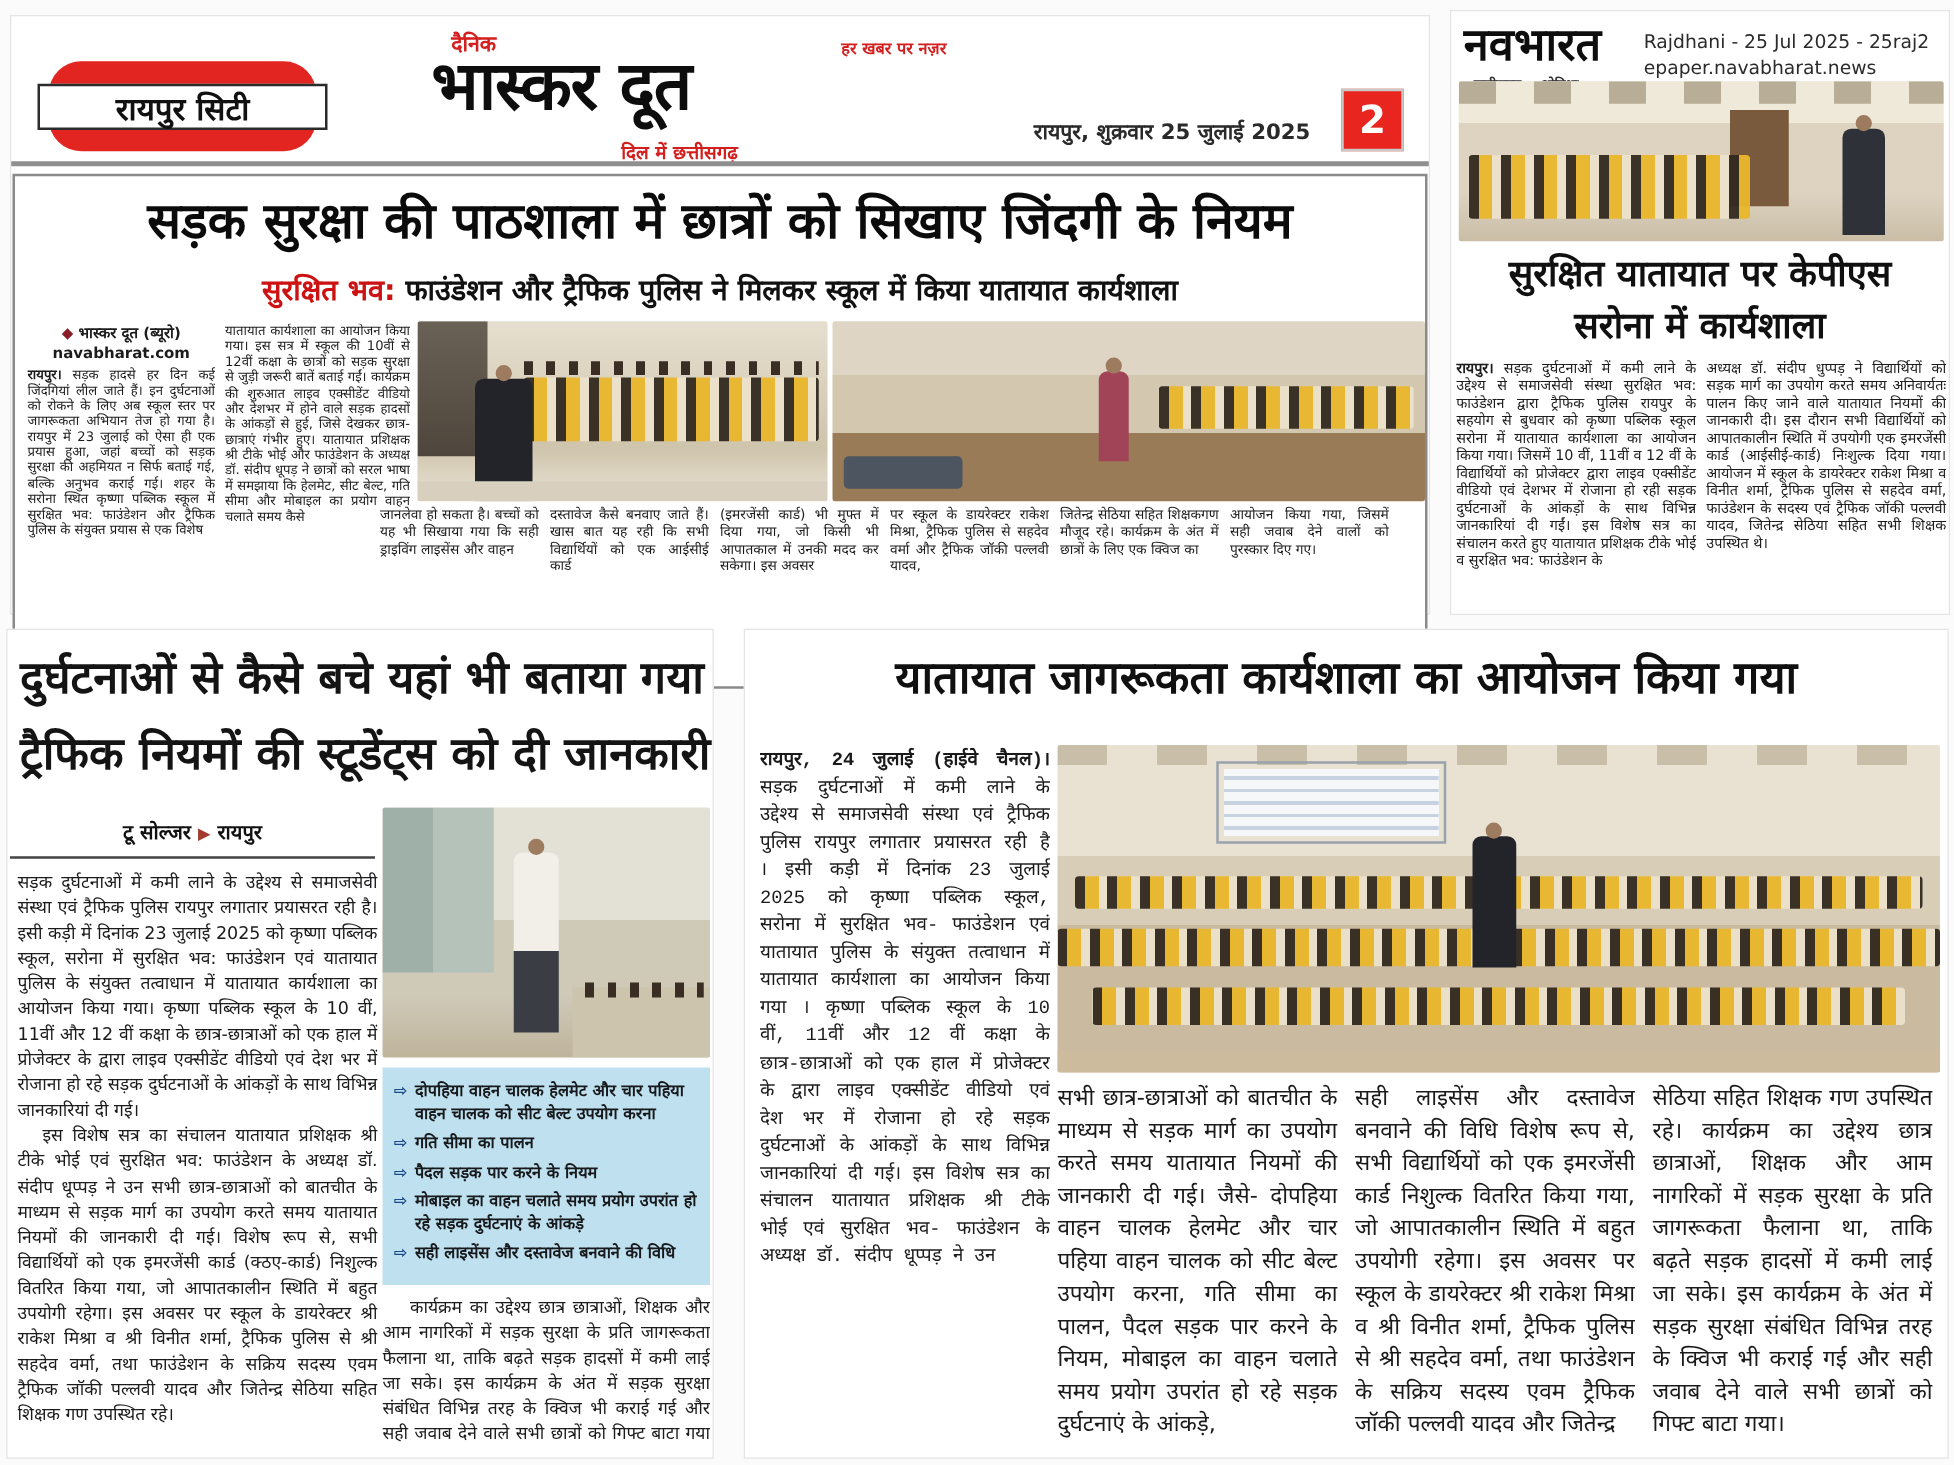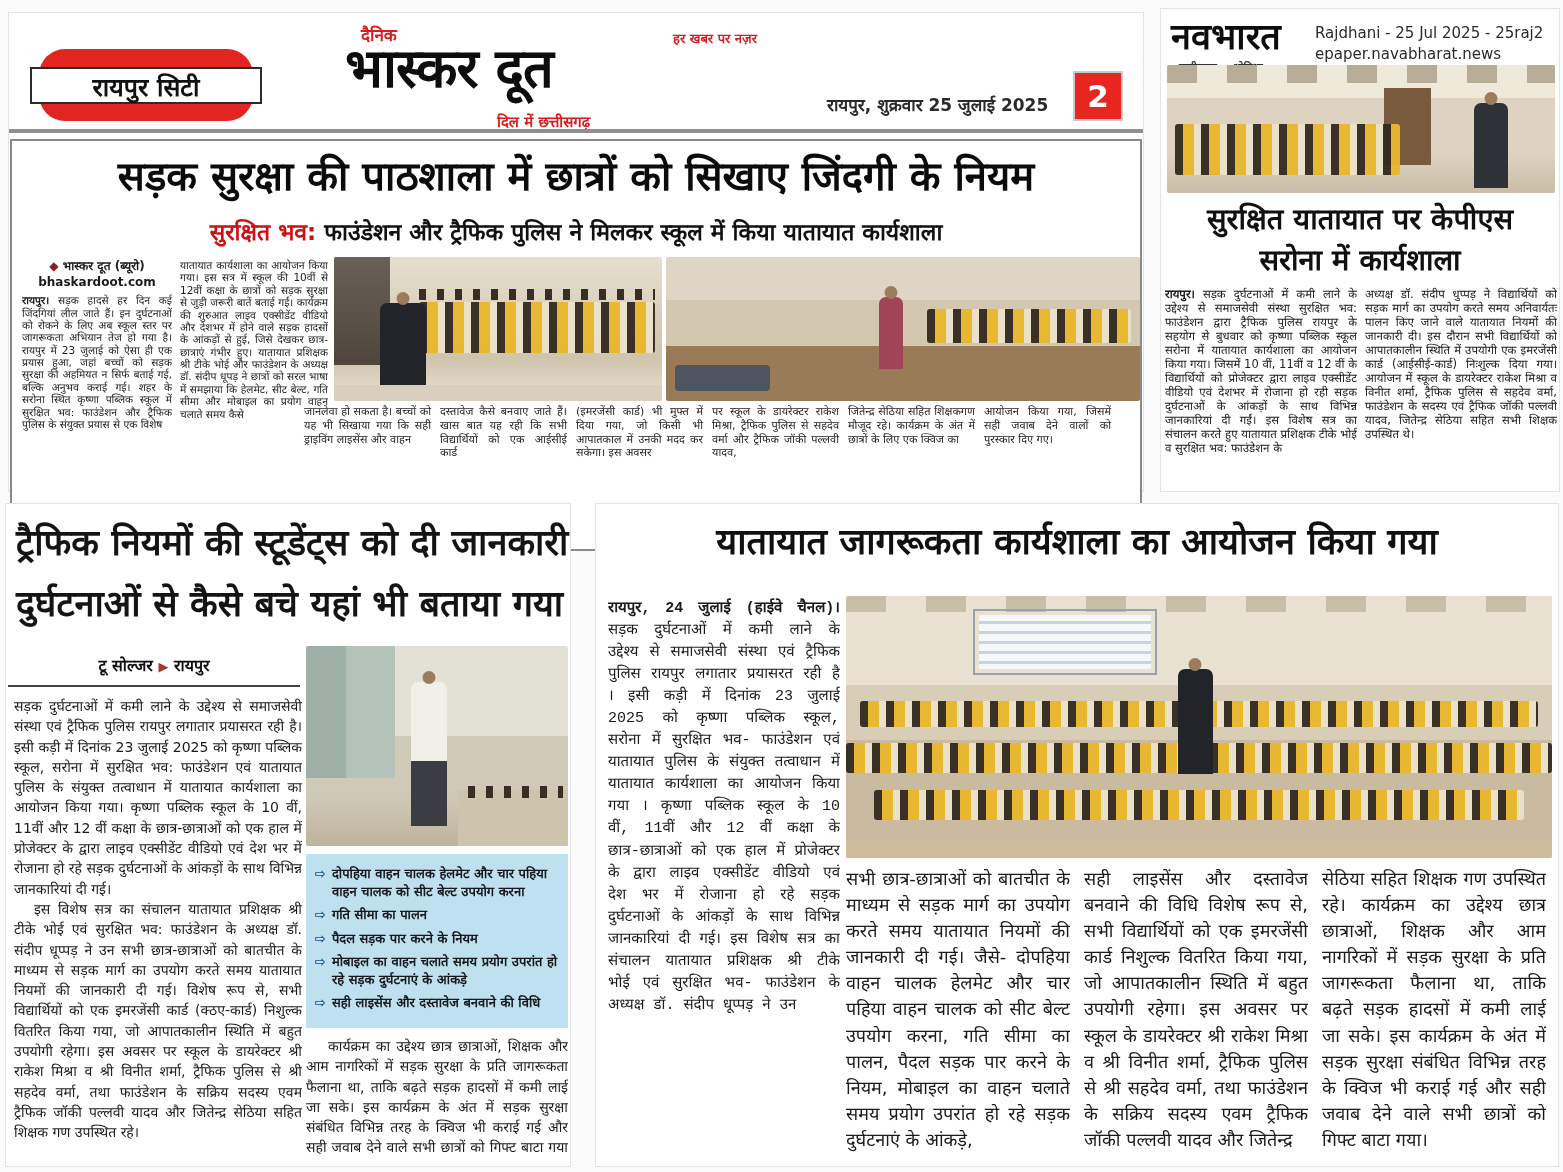--- a/index.html
+++ b/index.html
@@ -116,21 +116,21 @@
   <div class="abs bh-box">
     <div class="abs bh-headline">सड़क सुरक्षा की पाठशाला में छात्रों को सिखाए जिंदगी के नियम</div>
     <div class="abs bh-subhead">
       <span class="lead">सुरक्षित भव:</span><span> फाउंडेशन और ट्रैफिक पुलिस ने मिलकर स्कूल में किया यातायात कार्यशाला</span>
     </div>
 
     <div class="abs bh-col bh-col1">
       <div class="bh-byline">
         <span class="dia">◆</span>
         <span>भास्कर दूत (ब्यूरो)</span>
-        <div>bhaskardoot.com</div>
+        <div>navabharat.com</div>
       </div>
       <b>रायपुर।</b><span> सड़क हादसे हर दिन कई जिंदगियां लील जाते हैं। इन दुर्घटनाओं को रोकने के लिए अब स्कूल स्तर पर जागरूकता अभियान तेज हो गया है। रायपुर में 23 जुलाई को ऐसा ही एक प्रयास हुआ, जहां बच्चों को सड़क सुरक्षा की अहमियत न सिर्फ बताई गई, बल्कि अनुभव कराई गई। शहर के सरोना स्थित कृष्णा पब्लिक स्कूल में सुरक्षित भव: फाउंडेशन और ट्रैफिक पुलिस के संयुक्त प्रयास से एक विशेष</span>
     </div>
     <div class="abs bh-col bh-col2">यातायात कार्यशाला का आयोजन किया गया। इस सत्र में स्कूल की 10वीं से 12वीं कक्षा के छात्रों को सड़क सुरक्षा से जुड़ी जरूरी बातें बताई गईं। कार्यक्रम की शुरुआत लाइव एक्सीडेंट वीडियो और देशभर में होने वाले सड़क हादसों के आंकड़ों से हुई, जिसे देखकर छात्र-छात्राएं गंभीर हुए। यातायात प्रशिक्षक श्री टीके भोई और फाउंडेशन के अध्यक्ष डॉ. संदीप धूपड़ ने छात्रों को सरल भाषा में समझाया कि हेलमेट, सीट बेल्ट, गति सीमा और मोबाइल का प्रयोग वाहन चलाते समय कैसे</div>
 
     <div class="abs ph ph-a" style="left:322px; top:116px; width:328px; height:144px;">
       <div style="left:0; top:0; width:17%; height:75%; background:linear-gradient(180deg,#6a6156,#4e463c);"></div>
       <div class="heads" style="left:26%; top:22%; width:72%; height:11px;"></div>
       <div class="crowd" style="left:26%; top:31%; width:72%; height:36%;"></div>
       <div class="figure" style="left:14%; top:32%; width:14%; height:68%;"></div>
@@ -175,22 +175,22 @@
     <div>सरोना में कार्यशाला</div>
   </div>
   <div class="abs nb-body">
     <div class="nb-col"><b>रायपुर।</b><span> सड़क दुर्घटनाओं में कमी लाने के उद्देश्य से समाजसेवी संस्था सुरक्षित भव: फाउंडेशन द्वारा ट्रैफिक पुलिस रायपुर के सहयोग से बुधवार को कृष्णा पब्लिक स्कूल सरोना में यातायात कार्यशाला का आयोजन किया गया। जिसमें 10 वीं, 11वीं व 12 वीं के विद्यार्थियों को प्रोजेक्टर द्वारा लाइव एक्सीडेंट वीडियो एवं देशभर में रोजाना हो रही सड़क दुर्घटनाओं के आंकड़ों के साथ विभिन्न जानकारियां दी गईं। इस विशेष सत्र का संचालन करते हुए यातायात प्रशिक्षक टीके भोई व सुरक्षित भव: फाउंडेशन के</span></div>
     <div class="nb-col">अध्यक्ष डॉ. संदीप धुप्पड़ ने विद्यार्थियों को सड़क मार्ग का उपयोग करते समय अनिवार्यतः पालन किए जाने वाले यातायात नियमों की जानकारी दी। इस दौरान सभी विद्यार्थियों को आपातकालीन स्थिति में उपयोगी एक इमरजेंसी कार्ड (आईसीई-कार्ड) निःशुल्क दिया गया। आयोजन में स्कूल के डायरेक्टर राकेश मिश्रा व विनीत शर्मा, ट्रैफिक पुलिस से सहदेव वर्मा, फाउंडेशन के सदस्य एवं ट्रैफिक जॉकी पल्लवी यादव, जितेन्द्र सेठिया सहित सभी शिक्षक उपस्थित थे।</div>
   </div>
 </section>
 
 <section class="clip" style="left:5px; top:503px; width:566px; height:664px;">
   <div class="abs tr-headline">
+    <div>दुर्घटनाओं से कैसे बचे यहां भी बताया गया</div>
     <div>ट्रैफिक नियमों की स्टूडेंट्स को दी जानकारी</div>
-    <div>दुर्घटनाओं से कैसे बचे यहां भी बताया गया</div>
   </div>
   <div class="abs tr-byline">
     <span>टू सोल्जर</span>
     <span class="arrow">▶</span>
     <span>रायपुर</span>
   </div>
   <div class="abs tr-col">
     <p>सड़क दुर्घटनाओं में कमी लाने के उद्देश्य से समाजसेवी संस्था एवं ट्रैफिक पुलिस रायपुर लगातार प्रयासरत रही है। इसी कड़ी में दिनांक 23 जुलाई 2025 को कृष्णा पब्लिक स्कूल, सरोना में सुरक्षित भव: फाउंडेशन एवं यातायात पुलिस के संयुक्त तत्वाधान में यातायात कार्यशाला का आयोजन किया गया। कृष्णा पब्लिक स्कूल के 10 वीं, 11वीं और 12 वीं कक्षा के छात्र-छात्राओं को एक हाल में प्रोजेक्टर के द्वारा लाइव एक्सीडेंट वीडियो एवं देश भर में रोजाना हो रहे सड़क दुर्घटनाओं के आंकड़ों के साथ विभिन्न जानकारियां दी गई।</p>
     <p>इस विशेष सत्र का संचालन यातायात प्रशिक्षक श्री टीके भोई एवं सुरक्षित भव: फाउंडेशन के अध्यक्ष डॉ. संदीप धूप्पड़ ने उन सभी छात्र-छात्राओं को बातचीत के माध्यम से सड़क मार्ग का उपयोग करते समय यातायात नियमों की जानकारी दी गई। विशेष रूप से, सभी विद्यार्थियों को एक इमरजेंसी कार्ड (क्ठए-कार्ड) निशुल्क वितरित किया गया, जो आपातकालीन स्थिति में बहुत उपयोगी रहेगा। इस अवसर पर स्कूल के डायरेक्टर श्री राकेश मिश्रा व श्री विनीत शर्मा, ट्रैफिक पुलिस से श्री सहदेव वर्मा, तथा फाउंडेशन के सक्रिय सदस्य एवम ट्रैफिक जॉकी पल्लवी यादव और जितेन्द्र सेठिया सहित शिक्षक गण उपस्थित रहे।</p>
   </div>

